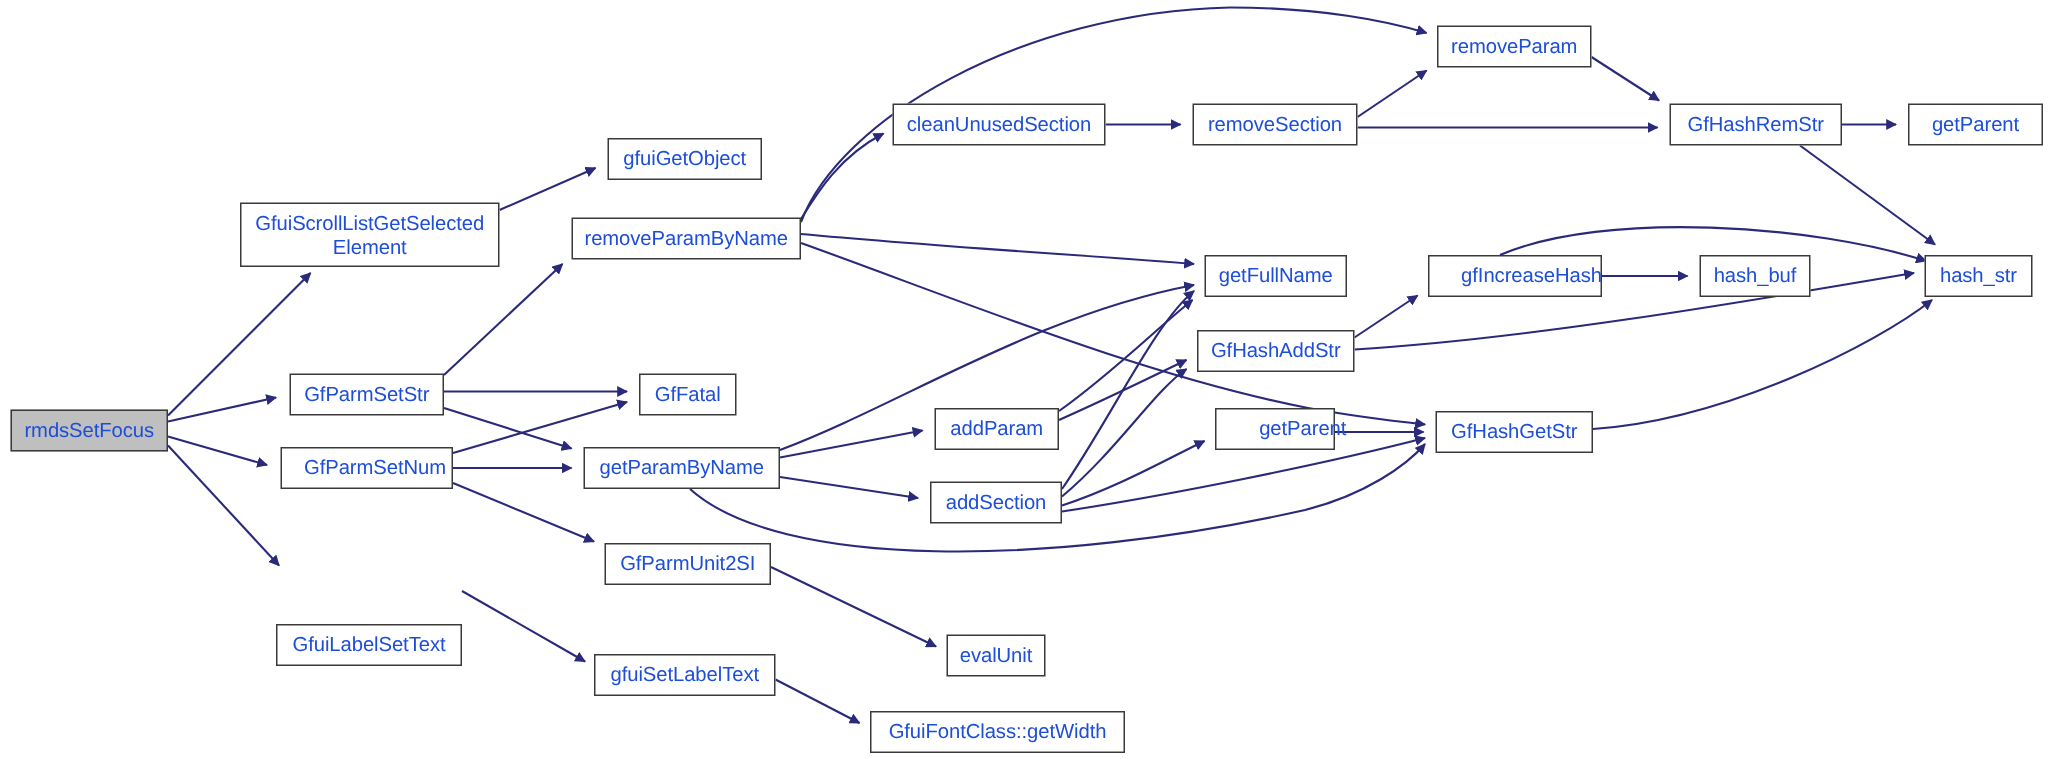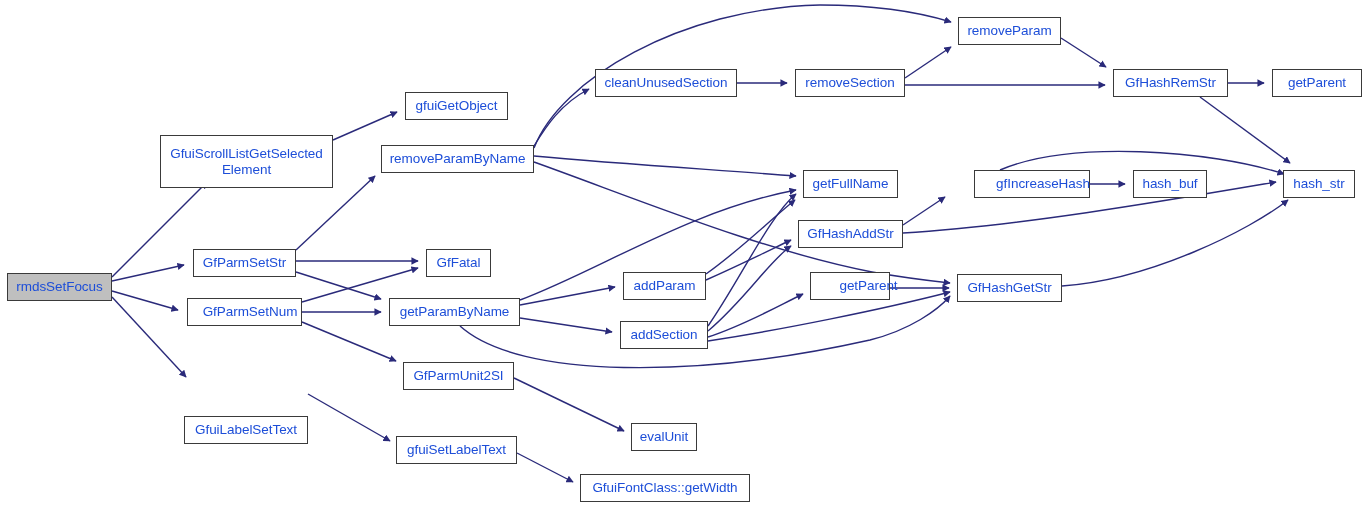--- a/index.html
+++ b/index.html
@@ -95,21 +95,21 @@
         <path d="M 1062 286 C 1150 280 1250 230 1288 200" marker-end="url(#arrow)"></path>
         <path d="M 1068 184 L 1125 184" marker-end="url(#arrow)"></path>
         <path d="M 1000 170 C 1070 140 1210 150 1284 174" marker-end="url(#arrow)"></path>
         <path d="M 514 378 L 624 431" marker-end="url(#arrow)"></path>
         <path d="M 517 453 L 573 482" marker-end="url(#arrow)"></path>
       </g>
   </svg>
 <div class="node highlight" style="left: 7px; top: 273px; width: 105px; height: 28px;">
       <span>rmdsSetFocus</span>
     </div>
-    <div class="node wrap" style="left: 160px; top: 135px; width: 173px; height: 53px;">
+    <div class="node wrap" style="left: 160px; top: 135px; width: 173px; height: 43px;">
       <span style="display: block;">GfuiScrollListGetSelected Element</span>
     </div>
     <div class="node" style="left: 193px; top: 249px; width: 103px; height: 28px;">
       <span>GfParmSetStr</span>
     </div>
     <div class="node" style="left: 187px; top: 298px; width: 115px; height: 28px; padding-left: 11px;">
       <span>GfParmSetNum</span>
     </div>
     <div class="node" style="left: 184px; top: 375px; width: 124px; height: 28px; margin-top: 41px;">
       <span>GfuiLabelSetText</span>
@@ -155,21 +155,21 @@
     </div>
     <div class="node" style="left: 798px; top: 220px; width: 105px; height: 28px;">
       <span>GfHashAddStr</span>
     </div>
     <div class="node" style="left: 810px; top: 272px; width: 80px; height: 28px; padding-left: 37px;">
       <span>getParent</span>
     </div>
     <div class="node" style="left: 958px; top: 17px; width: 103px; height: 28px;">
       <span>removeParam</span>
     </div>
-    <div class="node" style="left: 974px; top: 170px; width: 116px; height: 28px; padding-left: 22px;">
+    <div class="node" style="left: 952px; top: 170px; width: 116px; height: 28px; padding-left: 22px;">
       <span>gfIncreaseHash</span>
     </div>
     <div class="node" style="left: 957px; top: 274px; width: 105px; height: 28px;">
       <span>GfHashGetStr</span>
     </div>
     <div class="node" style="left: 1113px; top: 69px; width: 115px; height: 28px;">
       <span>GfHashRemStr</span>
     </div>
     <div class="node" style="left: 1133px; top: 170px; width: 74px; height: 28px;">
       <span>hash_buf</span>

